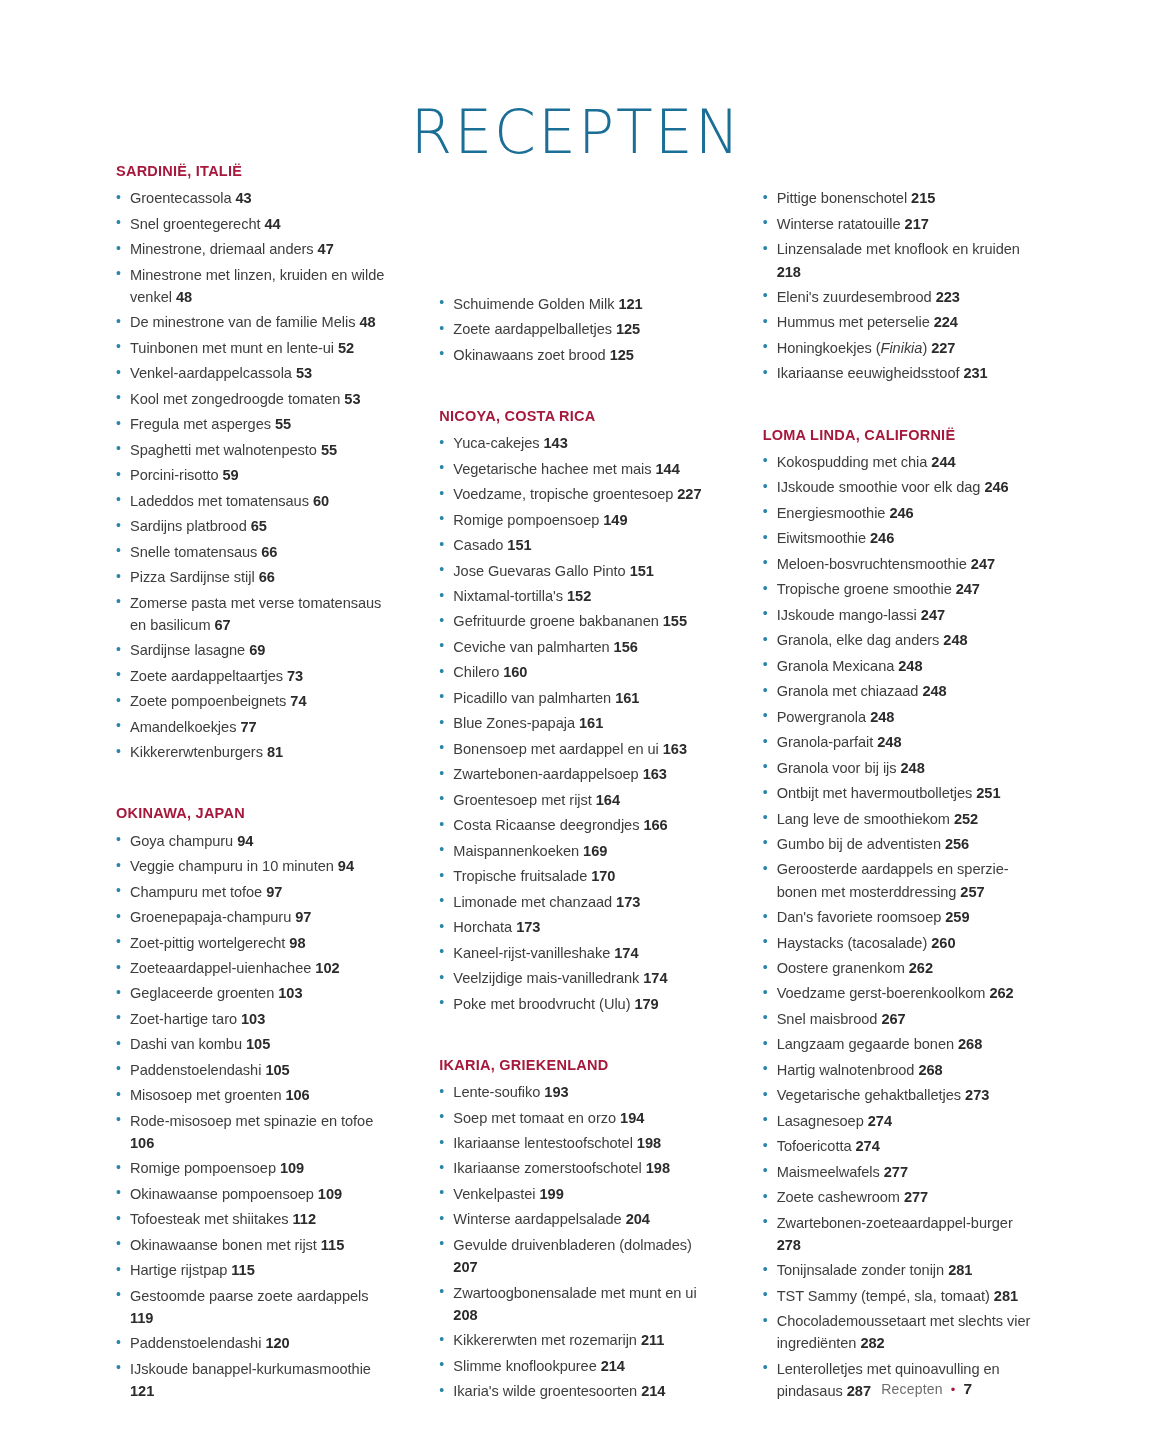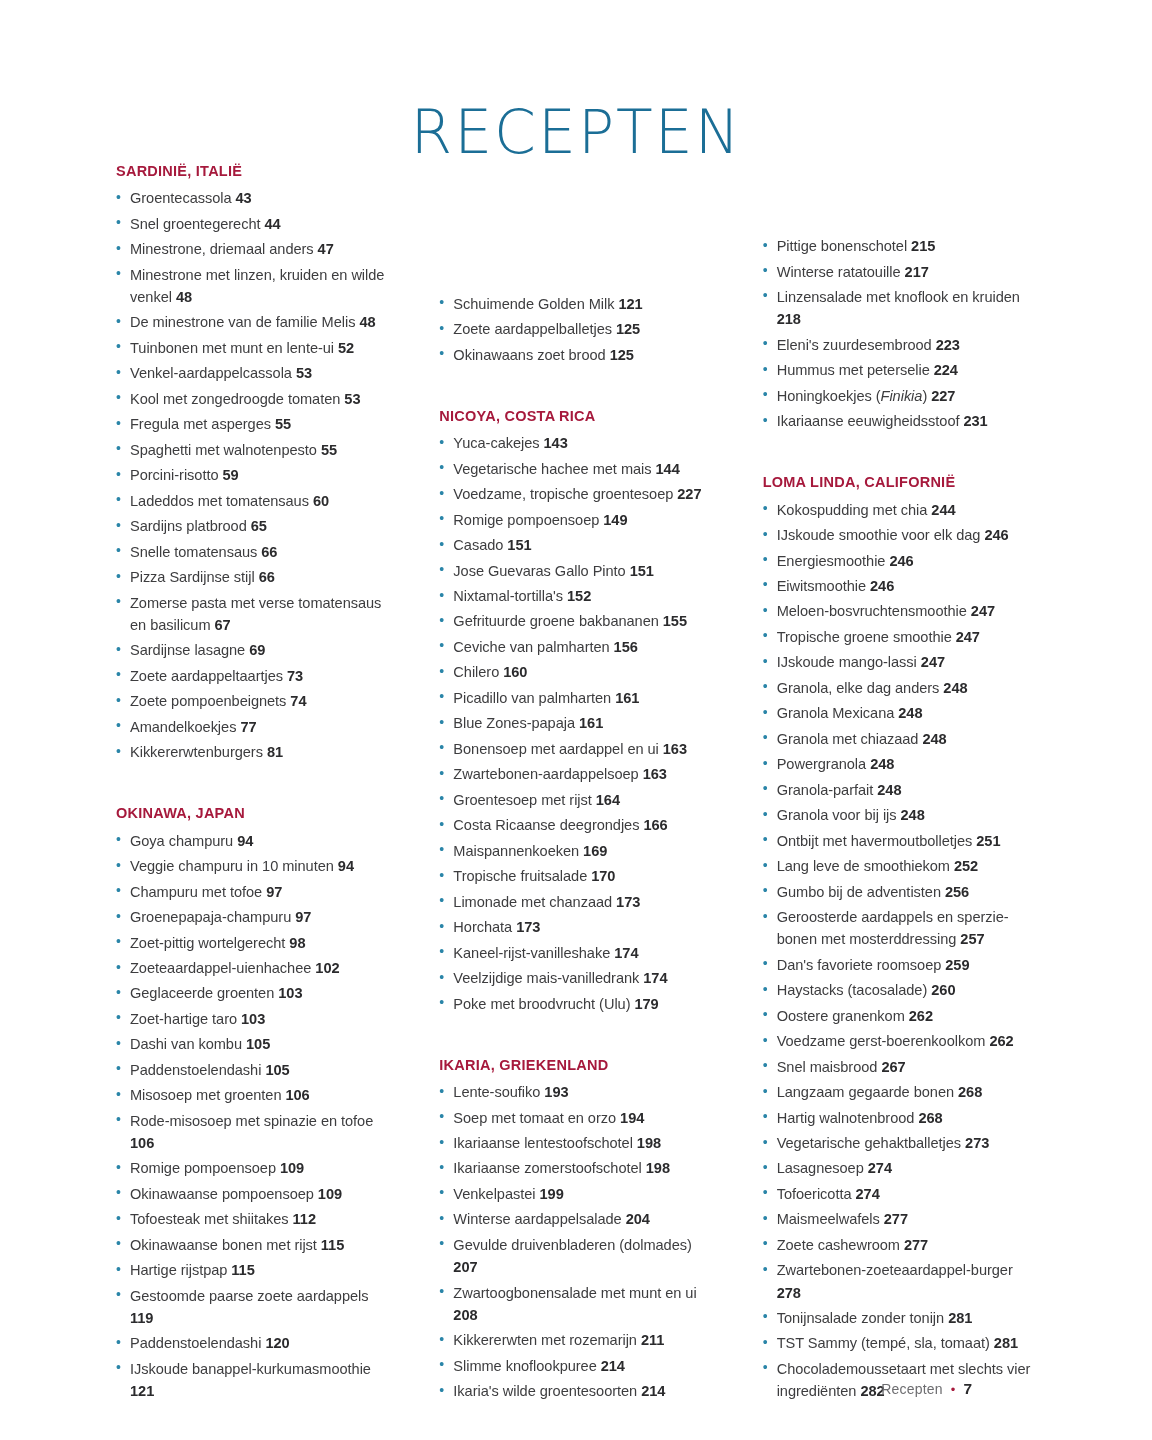--- a/index.html
+++ b/index.html
@@ -280,20 +280,21 @@
             <li class="recipe-item"><span>Hartig walnotenbrood </span><span class="pg">268</span></li>
             <li class="recipe-item"><span>Vegetarische gehaktballetjes </span><span class="pg">273</span></li>
             <li class="recipe-item"><span>Lasagnesoep </span><span class="pg">274</span></li>
             <li class="recipe-item"><span>Tofoericotta </span><span class="pg">274</span></li>
             <li class="recipe-item"><span>Maismeelwafels </span><span class="pg">277</span></li>
             <li class="recipe-item"><span>Zoete cashewroom </span><span class="pg">277</span></li>
             <li class="recipe-item"><span>Zwartebonen-zoeteaardappel-burger </span><span class="pg">278</span></li>
             <li class="recipe-item"><span>Tonijnsalade zonder tonijn </span><span class="pg">281</span></li>
             <li class="recipe-item"><span>TST Sammy (tempé, sla, tomaat) </span><span class="pg">281</span></li>
             <li class="recipe-item"><span>Chocolademoussetaart met slechts vier ingrediënten </span><span class="pg">282</span></li>
+            <li class="recipe-item"><span>Lenterolletjes met quinoavulling en pindasaus </span><span class="pg">287</span></li>
           </ul>
         </div>
       </div>
     </div>
 
   <div class="footer">
     <span class="footer-label">Recepten</span>
     <span class="footer-dot">•</span>
     <span class="footer-page">7</span>
   </div>

